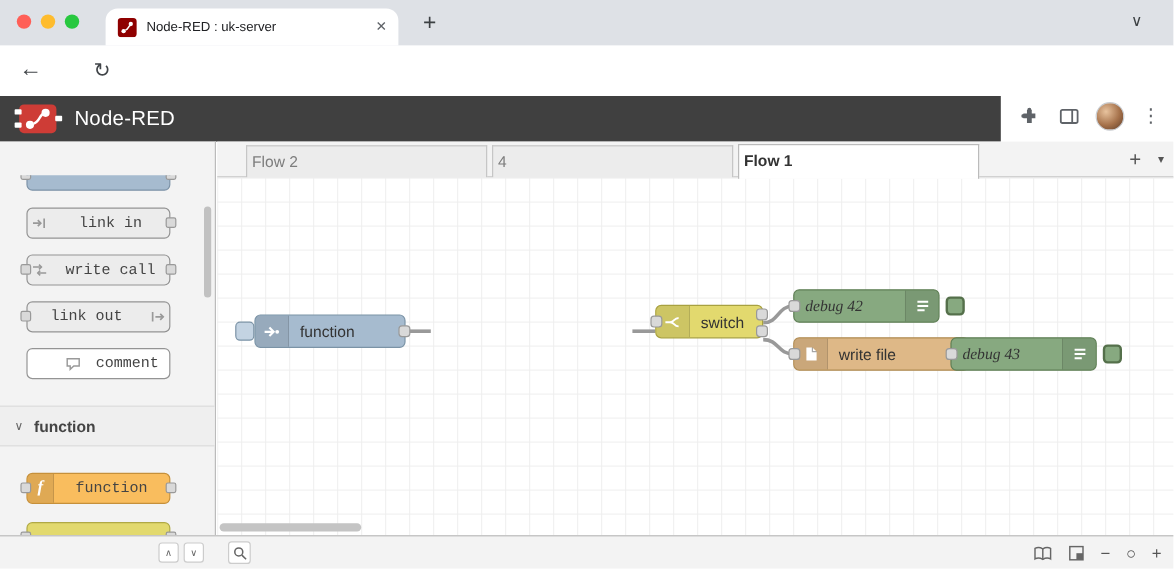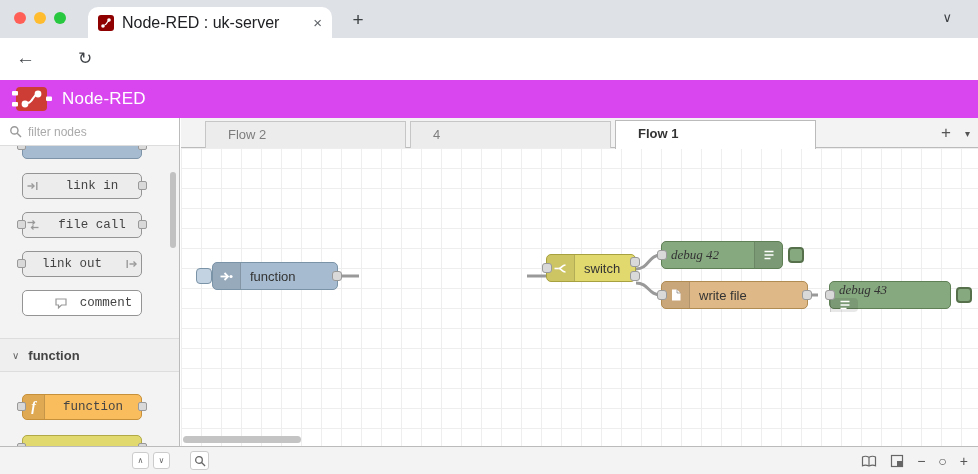--- a/index.html
+++ b/index.html
@@ -10,21 +10,21 @@
   }
   svg { display: block; }
 
   
   .tabstrip { position:absolute; left:0; top:0; width:978px; height:38px; background:#dee1e6; }
   .traffic { position:absolute; left:14px; top:12px; display:flex; gap:8px; }
   .traffic span { width:12px; height:12px; border-radius:50%; display:block; }
   .tl-red{background:#ff5f57;} .tl-yellow{background:#febc2e;} .tl-green{background:#28c840;}
   .browser-tab { position:absolute; left:88px; top:7px; width:244px; height:31px; background:#fff;
     border-radius:10px 10px 0 0; display:flex; align-items:center; padding:0 10px; gap:8px; }
-  .tab-title { flex:1; font-size:16px; color:#202124; white-space:nowrap; overflow:hidden; }
+  .tab-title { flex:1; font-size:11px; color:#202124; white-space:nowrap; overflow:hidden; }
   .tab-close { color:#5f6368; font-size:15px; line-height:1; }
   .newtab-btn { position:absolute; left:344px; top:6px; width:28px; height:28px; display:flex;
     align-items:center; justify-content:center; font-size:19px; color:#3c4043; }
   .tabstrip-chevron { position:absolute; right:26px; top:10px; font-size:13px; color:#3c4043; }
 
   
   .toolbar { position:absolute; left:0; top:38px; width:978px; height:42px; background:#fff; }
   .nav-ico { position:absolute; top:9px; font-size:19px; color:#414549; }
   .ico-back { left:16px; }
   .ico-reload { left:78px; font-size:17px; top:10px; }
@@ -36,21 +36,21 @@
   .warn-glyph { font-size:13px; color:#5f6368; }
   .toolbar-actions { position:absolute; right:8px; top:38px; height:42px; display:flex; align-items:center; gap:11px; }
   .act { display:flex; align-items:center; justify-content:center; width:22px; }
   .star-glyph { font-size:17px; color:#5f6368; }
   .dots-glyph { font-size:16px; color:#5f6368; }
   .avatar { width:24px; height:24px; border-radius:50%;
     background: radial-gradient(circle at 35% 32%, #e8c39e 0%, #a5714a 55%, #5b3a26 100%);
     border:1px solid #c9ccd0; }
 
   
-  .nr-header { position:absolute; left:0; top:80px; width:978px; height:38px; background:#d946ef;
+  .nr-header { position:absolute; left:0; top:80px; width:834px; height:38px; background:#404040;
     display:flex; align-items:center;text-align:center; }
   .nr-logo { margin-left:12px; }
   .nr-title { color:#fff; font-size:17px; margin-left:10px; font-weight:400; letter-spacing:.2px; }
   .deploy { position:absolute; right:74px; top:86px; height:26px; background:#505050; border:1px solid #5e5e5e;
     border-radius:4px; display:flex; align-items:stretch; color:#a8a8a8; }
   .deploy-main { display:flex; align-items:center; gap:7px; padding:0 12px; font-size:14px; }
   .deploy-caret { width:22px; border-left:1px solid #3c3c3c; display:flex; align-items:center;
     justify-content:center; font-size:9px; color:#a8a8a8; }
   .menu-btn { position:absolute; right:14px; top:89px; width:22px; }
   .menu-btn .bar { height:3px; background:#e8e8e8; margin:3px 0; border-radius:1px; }
@@ -81,21 +81,21 @@
   .fn-node { background:#f9bd5e; border-color:#c6903a; top:248px; }
   .fn-icon { width:22px; align-self:stretch; background:rgba(0,0,0,.10); border-right:1px solid rgba(0,0,0,.12);
     border-radius:4px 0 0 4px; color:#fff; display:flex; align-items:center; justify-content:center;
     font-family:"Liberation Serif", serif; font-style:italic; font-weight:bold; font-size:14px; }
   .pscroll { position:absolute; right:3px; top:26px; width:6px; height:76px; background:#c1c1c1; border-radius:3px; }
 
   
   .workspace { position:absolute; left:181px; top:118px; width:797px; height:328px; }
   .wtabs { position:absolute; left:0; top:0; right:0; height:30px; background:#f3f3f3; border-bottom:1px solid #bbb; }
   .wtab { position:absolute; top:3px; height:27px; width:201px; background:#ececec; border:1px solid #c6c6c6;
-    border-bottom:0; font-size:13px; color:#7d7d7d; line-height:26px; padding-left:22px; white-space:nowrap; }
+    border-bottom:0; font-size:13px; color:#7d7d7d; line-height:26px; padding-left:4px; white-space:nowrap; }
   .wtab.active { top:2px; height:29px; background:#fff; border-color:#bbb; color:#333; font-weight:bold; z-index:2; }
   .wtab-controls { position:absolute; right:8px; top:0; height:30px; display:flex; align-items:center; gap:14px; color:#555; }
   .wtab-add { font-size:17px; } .wtab-caret { font-size:10px; }
   .canvas { position:absolute; left:0; top:30px; right:0; bottom:0; background:#fff; overflow:hidden;
     background-image: linear-gradient(#eeeeee 1px, transparent 1px),
                       linear-gradient(90deg, #eeeeee 1px, transparent 1px);
     background-size:20px 20px; }
   .wires { position:absolute; left:0; top:0; pointer-events:none; }
 
   .fnode { position:absolute; height:28px; border:1px solid; border-radius:5px; display:flex; align-items:stretch;
@@ -236,29 +236,20 @@
     <span class="deploy-caret">▾</span>
   </div>
   <div class="menu-btn">
     <div class="bar"></div>
       <div class="bar"></div>
       <div class="bar"></div>
   </div>
 </div>
 
 <div class="palette">
-  <div class="palette-search">
-    <span class="search-glyph">
-      <svg width="13" height="13" viewBox="0 0 13 13" fill="none" stroke="#999" stroke-width="1.4">
-          <circle cx="5.4" cy="5.4" r="3.6"></circle>
-          <path d="M8.2 8.2L12 12"></path>
-        </svg>
-    </span>
-    <input placeholder="filter nodes" style="">
-  </div>
   <div class="palette-list">
 
     <div class="pnode trunc-top">
       <span class="pnode-port pport-l"></span>
       <span class="pnode-port pport-r"></span>
     </div>
 
     <div class="pnode" style="top:27px;">
       <span class="picon">
         <svg width="14" height="14" viewBox="0 0 14 14" fill="none" stroke="#999" stroke-width="1.4">
@@ -273,21 +264,21 @@
 
     <div class="pnode" style="top:66px;">
       <span class="picon">
         <svg width="14" height="14" viewBox="0 0 14 14" fill="none" stroke="#999" stroke-width="1.3">
             <path d="M1.5 4.5h7"></path>
             <path d="M6.5 2.5l2 2-2 2"></path>
             <path d="M12.5 9.5h-7"></path>
             <path d="M7.5 7.5l-2 2 2 2"></path>
           </svg>
       </span>
-      <span class="plabel">file call</span>
+      <span class="plabel">write call</span>
       <span class="pnode-port pport-l"></span>
       <span class="pnode-port pport-r"></span>
     </div>
 
     <div class="pnode" style="top:105px;">
       <span class="plabel">link out</span>
       <span class="picon">
         <svg width="14" height="14" viewBox="0 0 14 14" fill="none" stroke="#999" stroke-width="1.4">
             <path d="M3.2 3v8"></path>
             <path d="M5.5 7H12"></path>
@@ -397,21 +388,21 @@
         <svg width="14" height="14" viewBox="0 0 14 14">
             <path d="M3 1.5h5L11.5 5v7.5H3z" fill="#fff"></path>
             <path d="M8 1.5V5h3.5" fill="none" stroke="rgba(0,0,0,0.35)"></path>
           </svg>
       </span>
       <span class="nlabel">write file</span>
       <span class="fport pin"></span>
       <span class="fport pout"></span>
     </div>
 
-    <div class="fnode n-green italic" style="left:648px; top:133px; width:122px;flex-direction:column;">
+    <div class="fnode n-green italic" style="left:611px; top:133px; width:122px;">
       <span class="nlabel">debug 43</span>
       <span class="nicon right">
         <svg width="14" height="14" viewBox="0 0 14 14" fill="none" stroke="#fff" stroke-width="1.6">
             <path d="M2.5 3.5h9M2.5 7h9M2.5 10.5h6"></path>
           </svg>
       </span>
       <span class="fport pin"></span>
       <span class="debug-btn"></span>
     </div>
 

